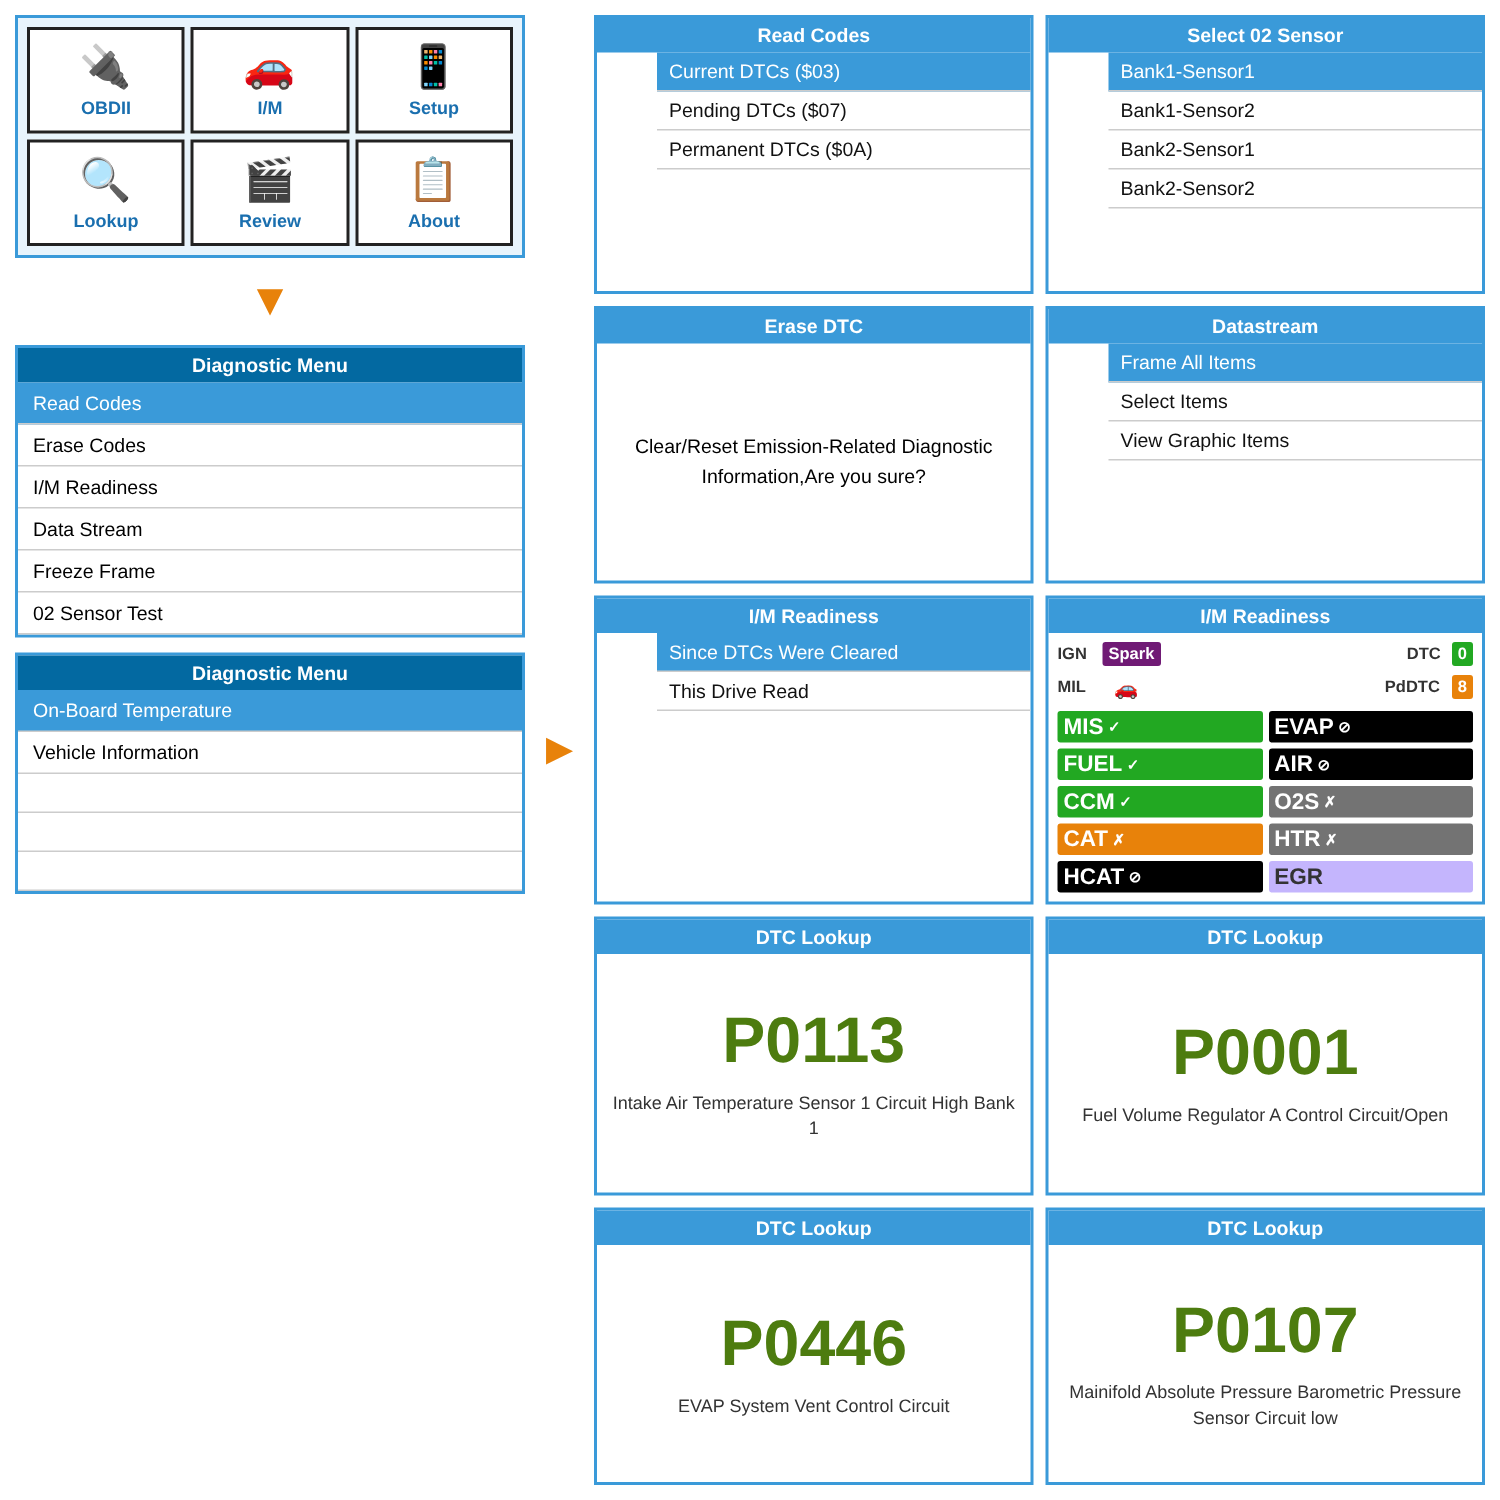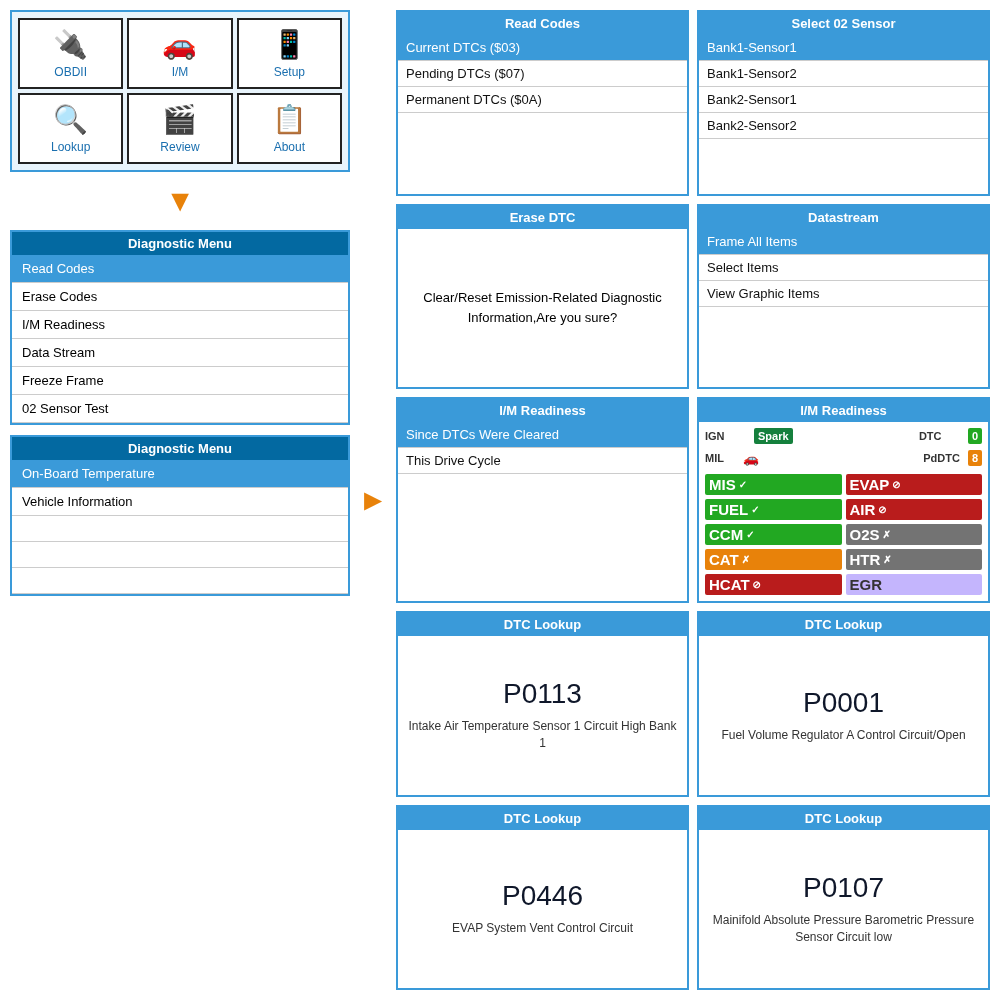--- a/index.html
+++ b/index.html
@@ -70,21 +70,21 @@
       cursor: pointer;
     }
 
     .app-icon {
       font-size: 28px;
       margin-bottom: 4px;
     }
 
     .app-label {
       font-size: 12px;
-      font-weight: normal;
+      font-weight: bold;
       color: #1a6faf;
       text-align: center;
     }
 
     
     .arrow-down {
       text-align: center;
       font-size: 30px;
       color: #e8820a;
       line-height: 1;
@@ -117,20 +117,21 @@
       text-align: center;
       padding: 4px 6px;
       font-size: 13px;
       font-weight: bold;
     }
 
     .panel-body {
       flex: 1;
       display: flex;
       flex-direction: column;
+      padding-left: 40px;
     }
 
     .panel-item {
       padding: 5px 8px;
       border-bottom: 1px solid #ccc;
       font-size: 13px;
       color: #111;
     }
 
     .panel-item.selected {
@@ -200,22 +201,22 @@
     .im-value {
       font-size: 11px;
       padding: 2px 4px;
       border-radius: 2px;
       font-weight: bold;
     }
 
     .im-green { background: #22a822; color: #fff; }
     .im-orange { background: #e8820a; color: #fff; }
     .im-red { background: #737373; color: #fff; }
-    .im-blue { background: #15803d; color: #fff; }
-    .im-gray { background: #b91c1c; color: #fff; }
+    .im-blue { background: #701a75; color: #fff; }
+    .im-gray { background: #000000; color: #fff; }
 
     .im-status-grid {
       display: grid;
       grid-template-columns: 1fr 1fr;
       gap: 4px;
       flex: 1;
     }
 
     .im-status-item {
       display: flex;
@@ -237,23 +238,23 @@
       flex: 1;
       display: flex;
       flex-direction: column;
       align-items: center;
       justify-content: center;
       padding: 8px;
       text-align: center;
     }
 
     .dtc-code {
-      font-size: 28px;
-      font-weight: normal;
-      color: #0f172a;
+      font-size: 43px;
+      font-weight: bold;
+      color: #4d7c0f;
       margin-bottom: 8px;
     }
 
     .dtc-desc {
       font-size: 12px;
       color: #333;
       line-height: 1.4;
     }
   </style>
 </head>
@@ -368,29 +369,29 @@
       </div>
 
     </div>
 
     <div class="right-row">
 
       <div class="panel">
         <div class="panel-header">I/M Readiness</div>
         <div class="panel-body">
           <div class="panel-item selected">Since DTCs Were Cleared</div>
-          <div class="panel-item">This Drive Cycle</div>
+          <div class="panel-item">This Drive Read</div>
         </div>
       </div>
 
       <div class="panel">
         <div class="panel-header">I/M Readiness</div>
         <div class="im-right-body">
 
-          <div style="display:flex; gap:19px; align-items:center; margin-bottom:2px;">
+          <div style="display:flex; gap:0; align-items:center; margin-bottom:2px;">
             <span class="im-label">IGN</span>
             <span class="im-value im-blue">Spark</span>
             <span style="flex:1"></span>
             <span class="im-label">DTC</span>
             <span class="im-value im-green">0</span>
           </div>
 
           <div style="display:flex; gap:8px; align-items:center; margin-bottom:4px;">
             <span class="im-label">MIL</span>
             <span>🚗</span>

